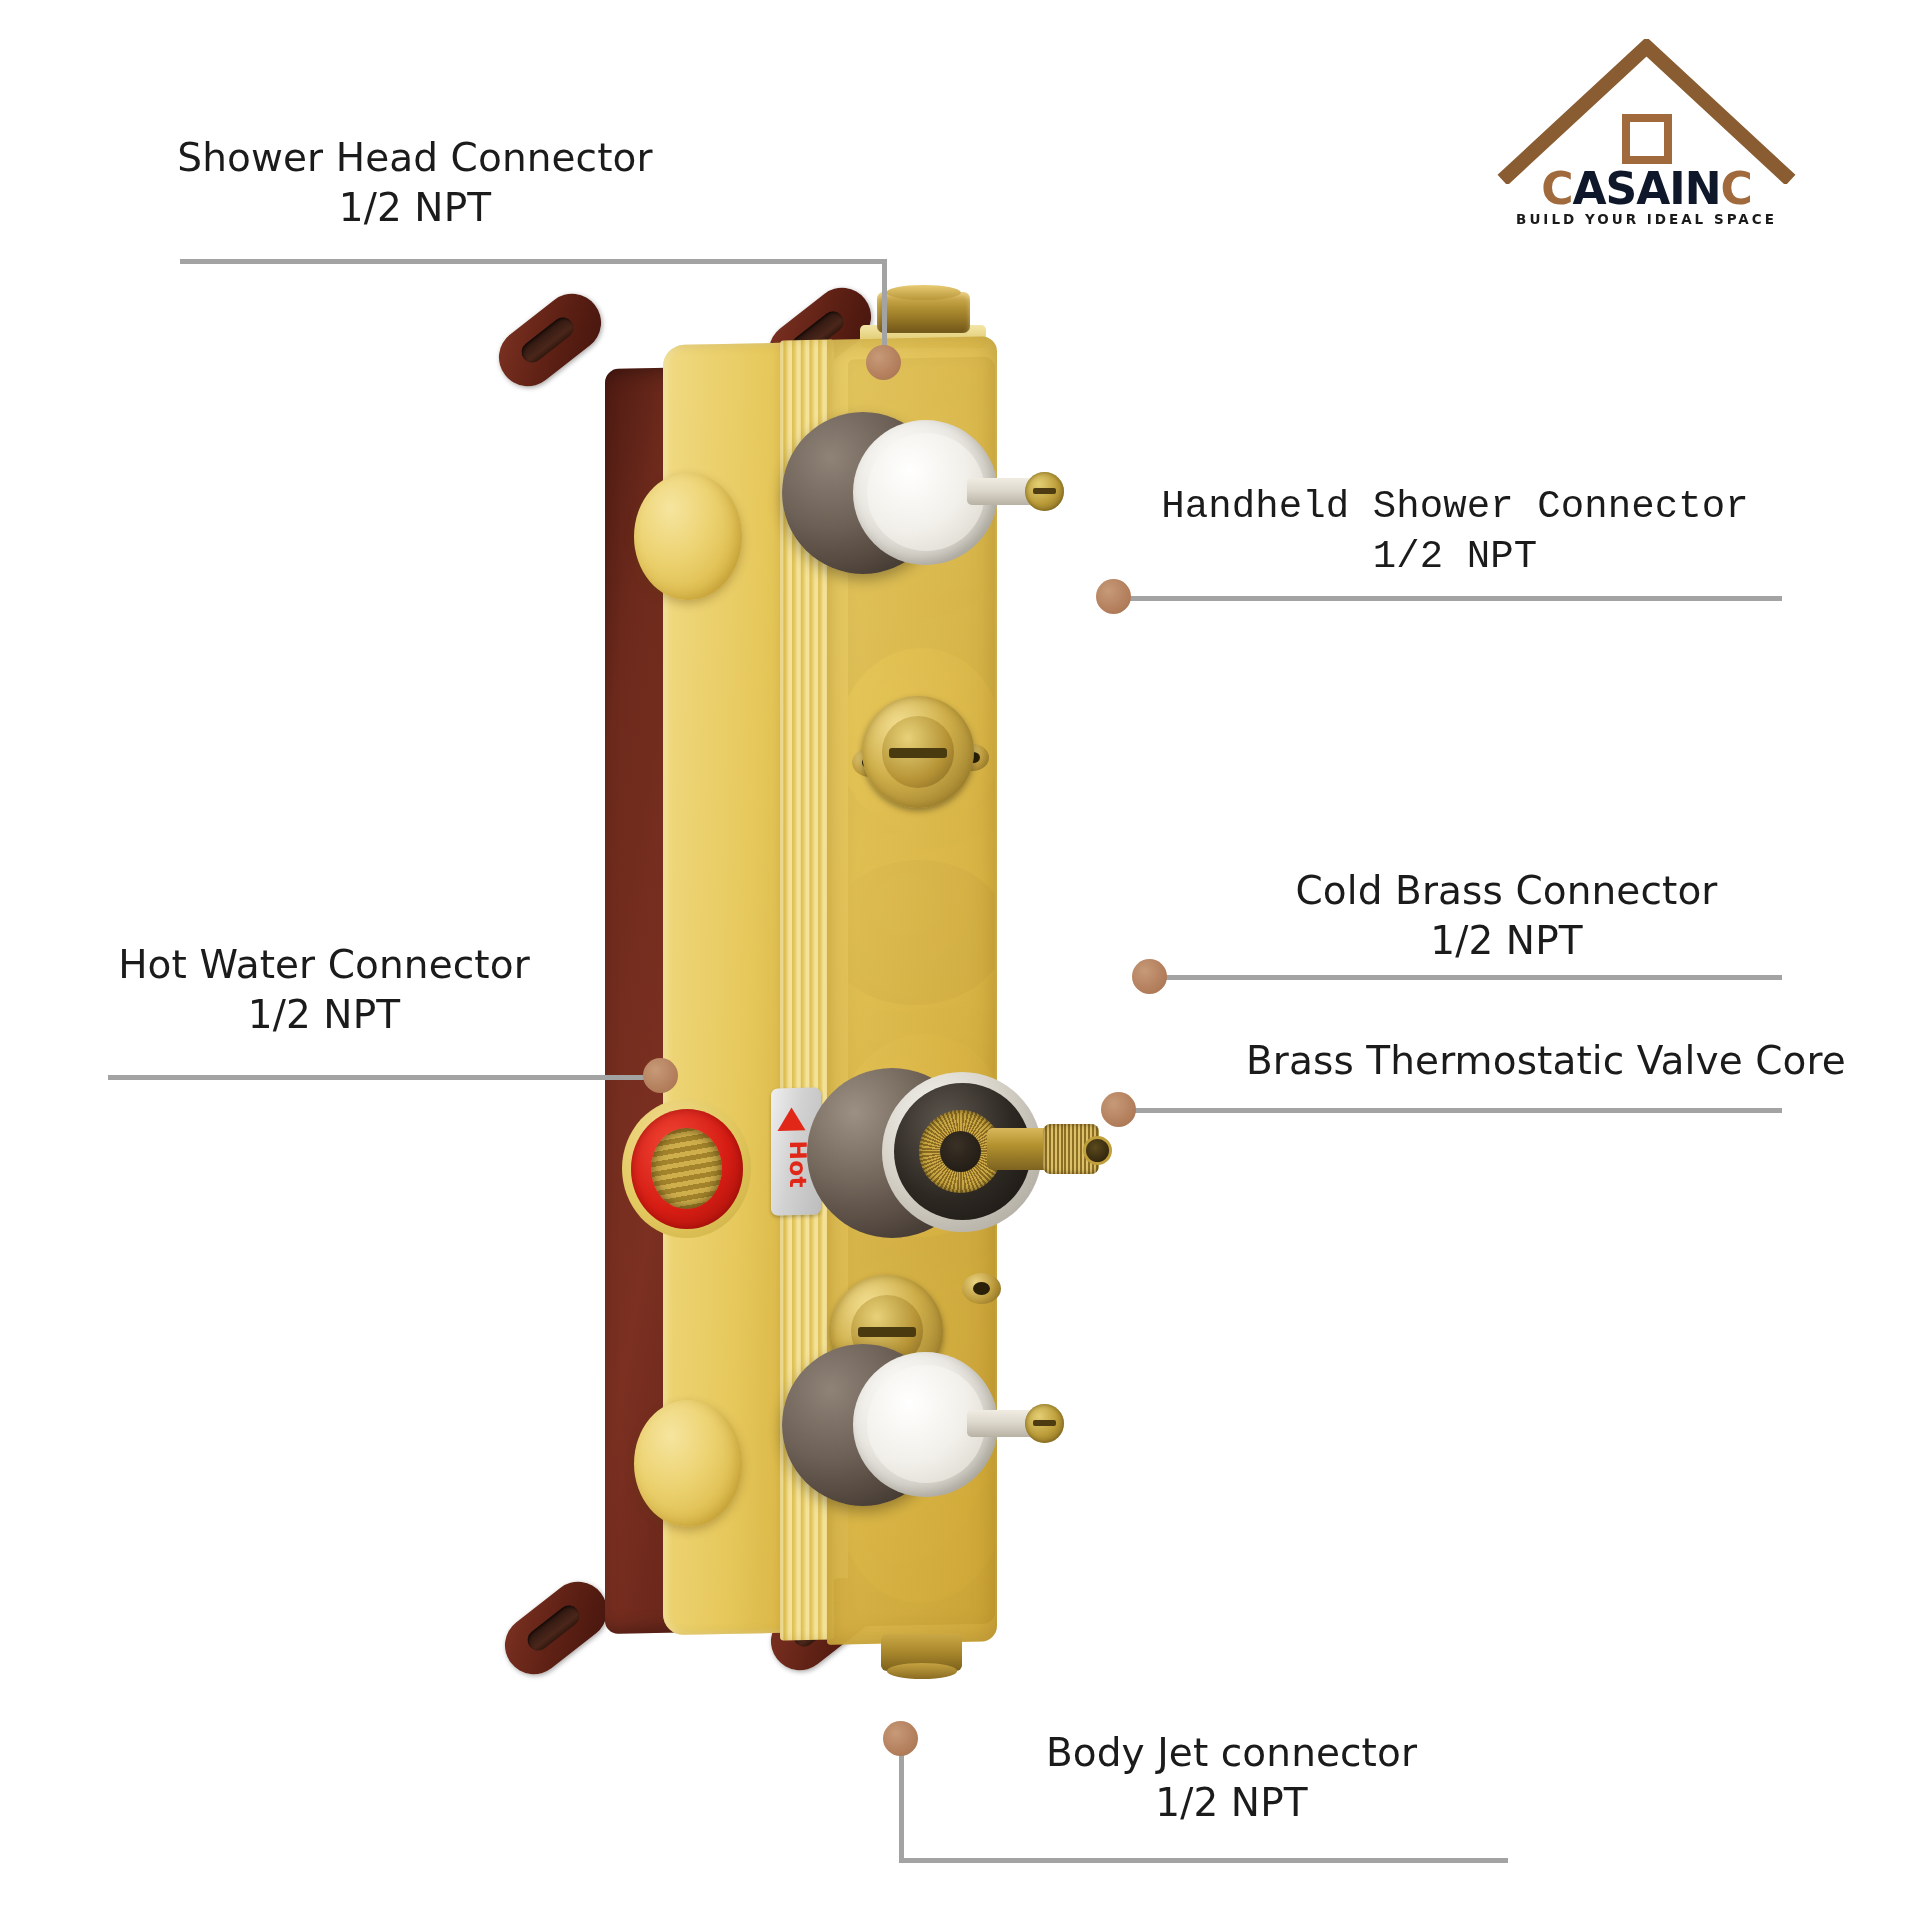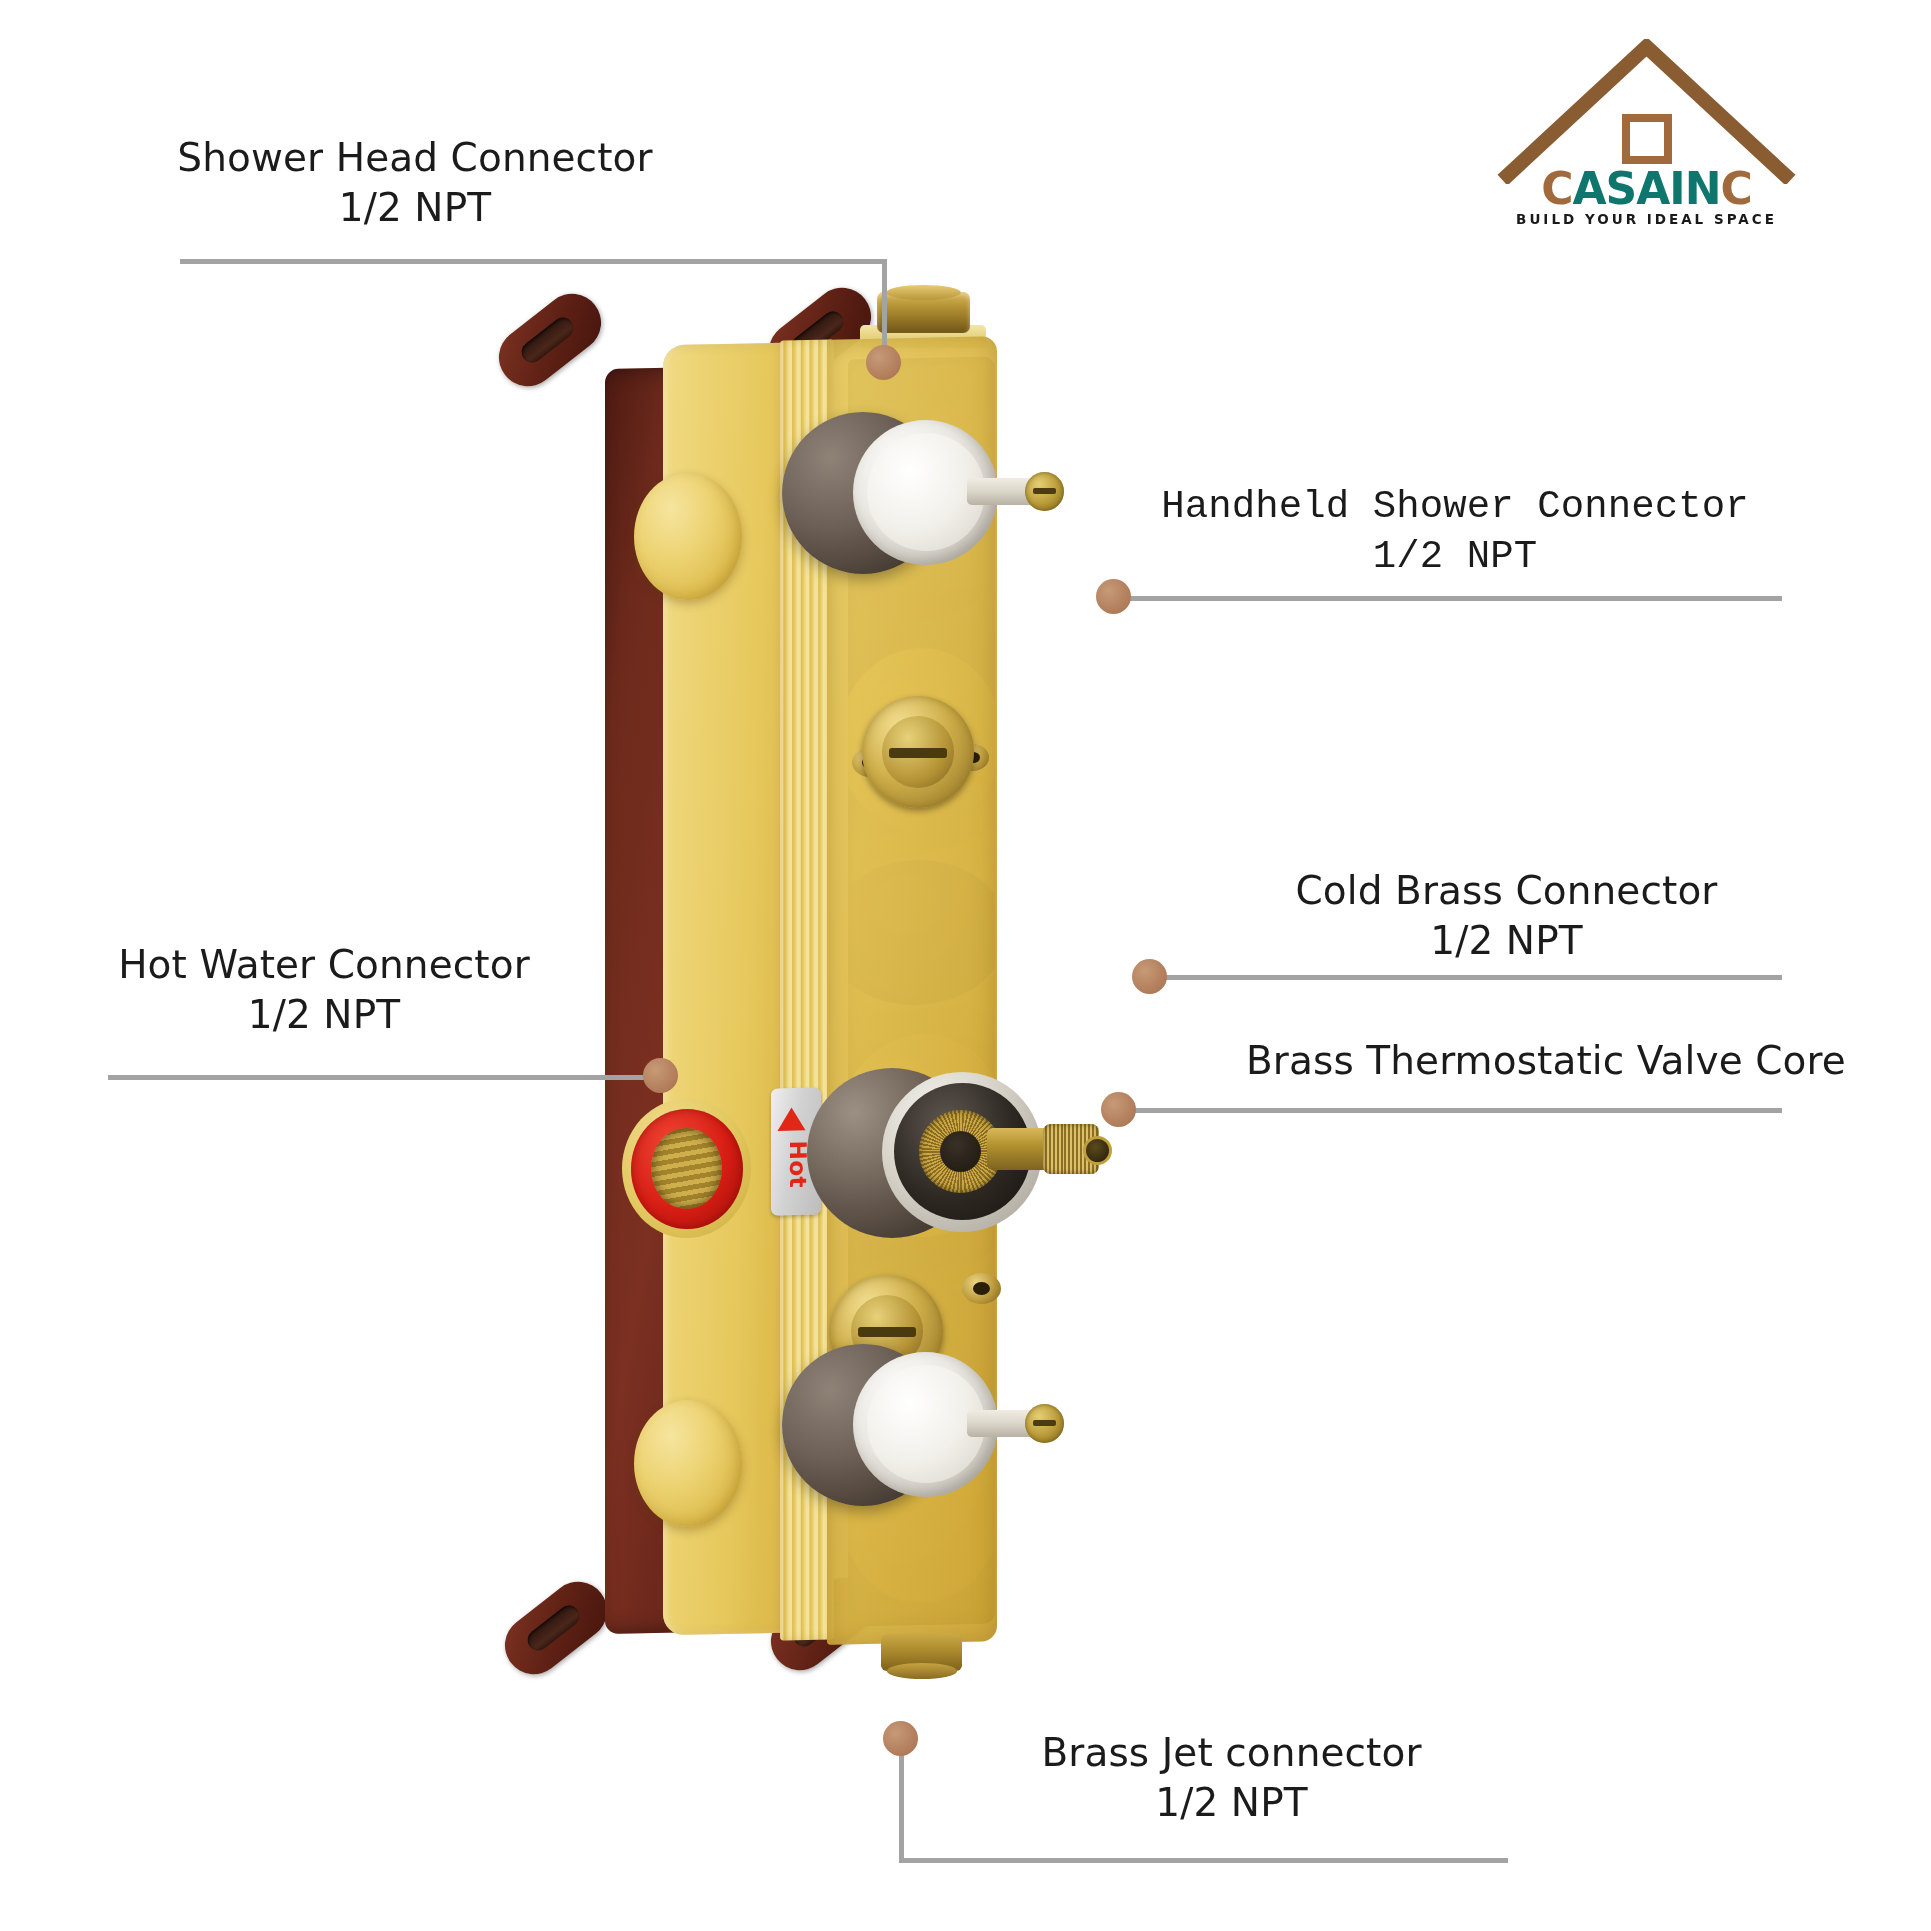--- a/index.html
+++ b/index.html
@@ -286,21 +286,21 @@
     position:absolute;left:135px;top:75px;width:50px;height:50px;
     border:8.7px solid #a06a3c;box-sizing:border-box;
   }
   .logo .word{
     position:absolute;left:0;top:124px;width:319px;height:44px;
     text-align:center;
   }
   .logo .word span{font-family:"DejaVu Sans","Liberation Sans",sans-serif;
     font-weight:700;font-size:44px;letter-spacing:-1px;}
   .logo .cbrown{color:#a06a3c;}
-  .logo .kblack{color:#0f766e;}
+  .logo .kblack{color:#0f172a;}
   .logo .tag{
     position:absolute;left:0;top:172px;width:319px;text-align:center;
     color:#1a1a1a;font-size:13.5px;letter-spacing:3px;font-weight:600;
     font-family:"DejaVu Sans","Liberation Sans",sans-serif;
   }
 </style>
 </head>
 <body>
 
 <div class="stage">
@@ -431,21 +431,21 @@
   <div class="dot" style="left:643px;top:1058px;width:35px;height:35px;"></div>
   <div class="label ta-c" style="left:97px;top:940px;width:454px;">
     <span class="l1">Hot Water Connector</span>
     <span class="l2">1/2 NPT</span>
   </div>
 
   <div class="lead v" style="left:899px;top:1753px;height:108px;"></div>
   <div class="lead h" style="left:899px;top:1858px;width:609px;"></div>
   <div class="dot" style="left:883px;top:1721px;width:35px;height:35px;"></div>
   <div class="label ta-c" style="left:1019px;top:1728px;width:425px;">
-    <span class="l1">Brass Jet connector</span>
+    <span class="l1">Body Jet connector</span>
     <span class="l2">1/2 NPT</span>
   </div>
 
   <div class="logo">
     <svg class="roof" viewBox="0 0 330 150">
       <polyline points="16,146 165,8 314,146" fill="none" stroke="#8a5c32" stroke-width="15" stroke-linejoin="miter" stroke-linecap="butt"></polyline>
     </svg>
     <div class="window"></div>
     <div class="word">
       <span class="cbrown">C</span><span class="kblack">ASAIN</span><span class="cbrown">C</span>

